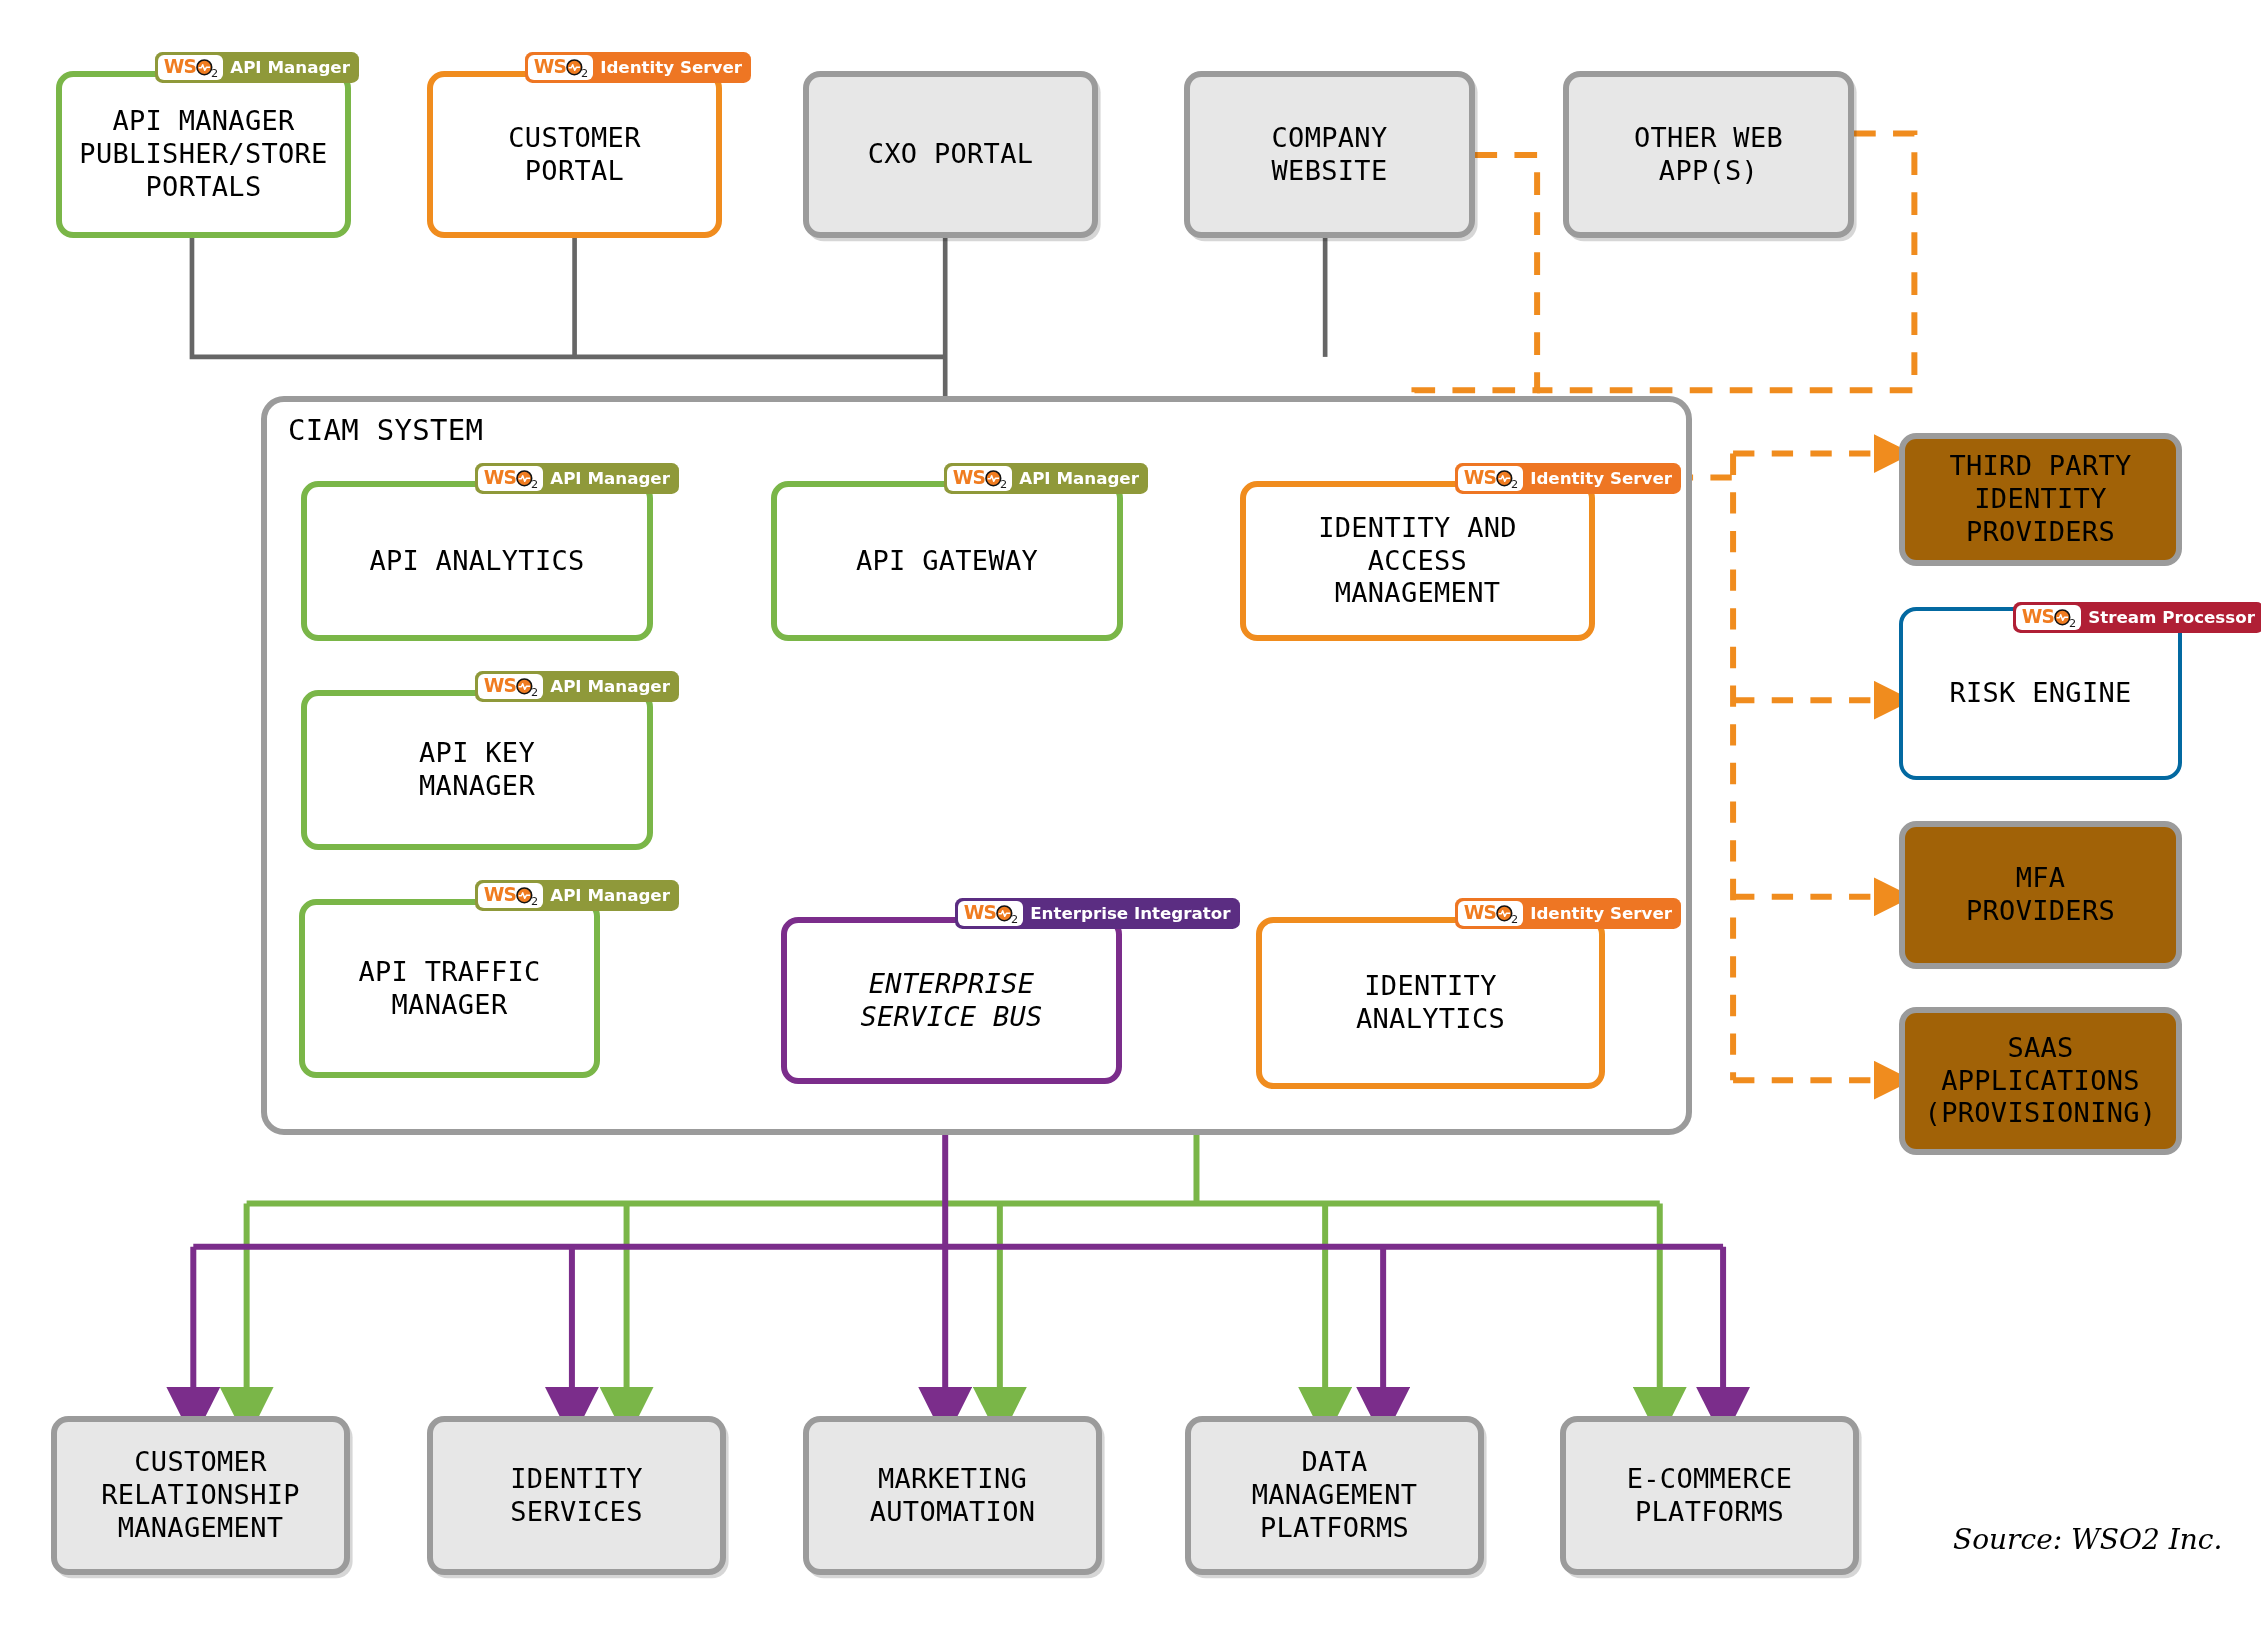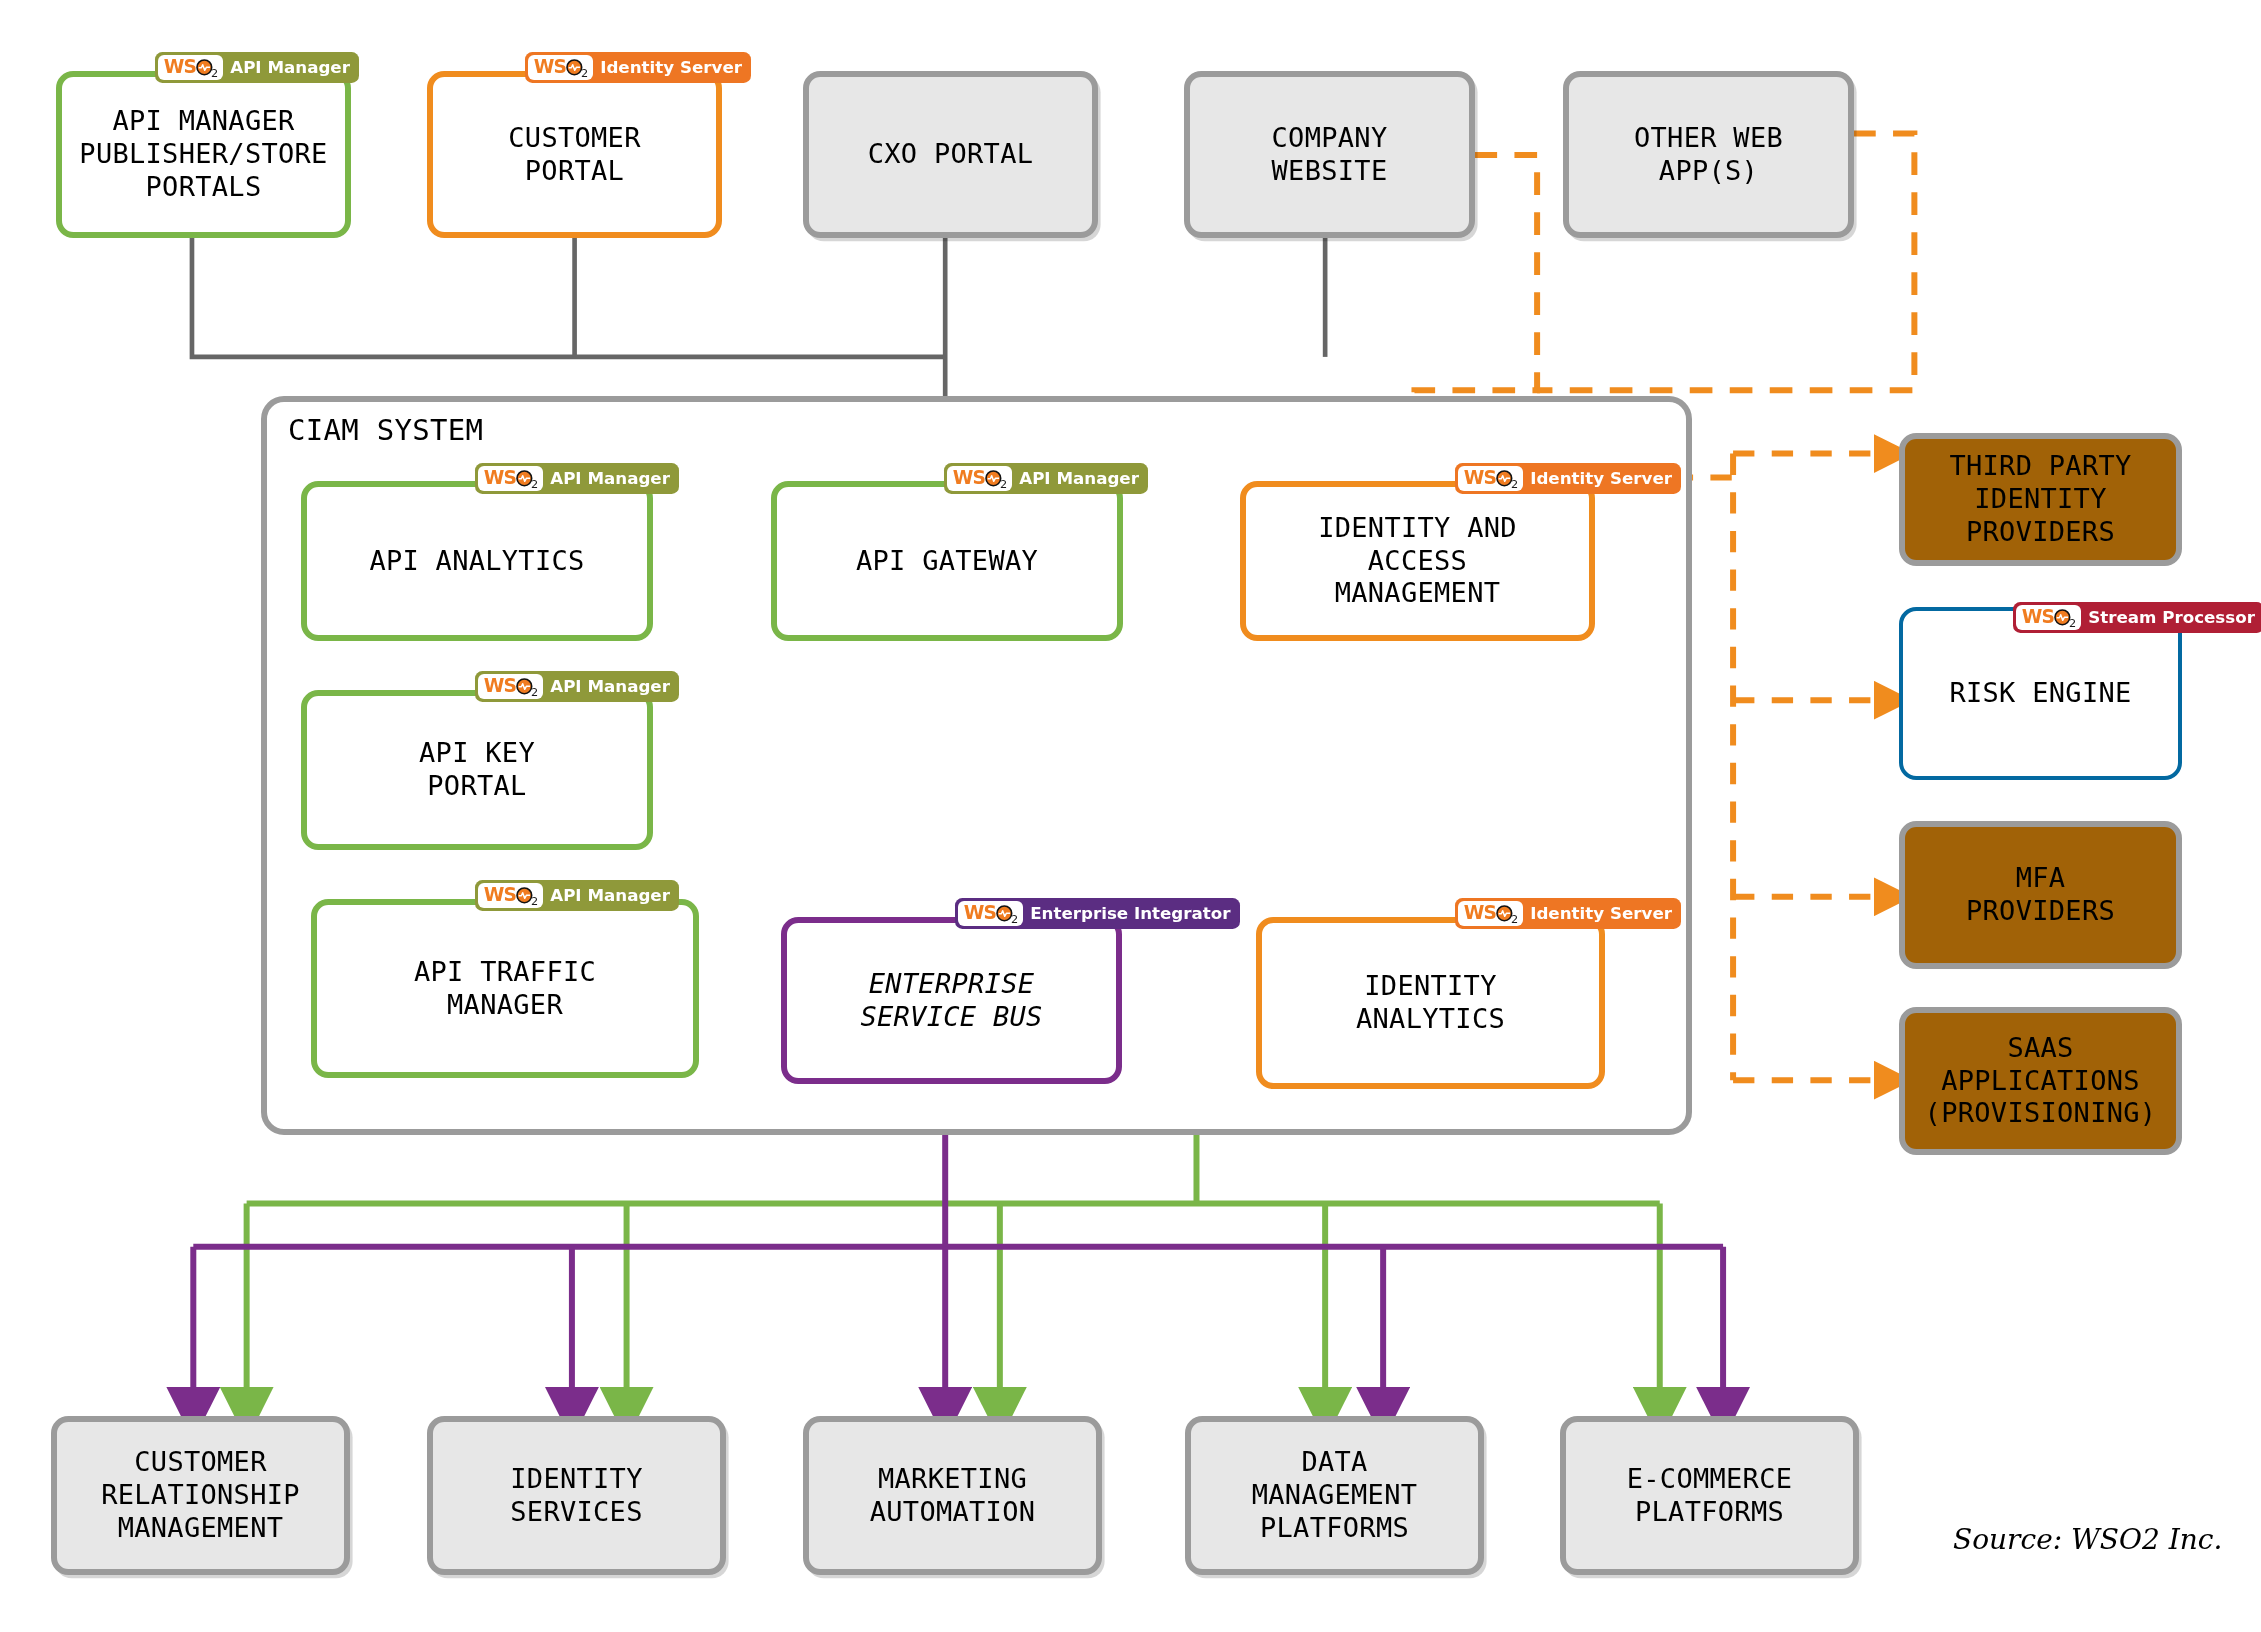--- a/index.html
+++ b/index.html
@@ -226,37 +226,37 @@
             <path d="M4 13 L8 13 L10 8.5 L13 17 L15.5 12.5 L21 12.5" fill="none" stroke="#fff" stroke-width="2.2" stroke-linejoin="round"></path>
           </svg>
       </span>
       <span class="two">2</span>
     </span>
     <span class="pname">Identity Server</span>
   </div>
 
   <div class="node n-green" style="left:301px;top:690px;width:352px;height:160px;">
     <span class="lbl">API KEY
-PORTAL</span>
+MANAGER</span>
   </div>
   <div class="badge b-apim" style="left:475px;top:671px;">
     <span class="logo">
       <span class="ws">WS</span>
       <span class="oo">
         <svg width="16.7" height="16.7" viewBox="0 0 25 25">
             <circle cx="12.5" cy="12.5" r="11" fill="#f07c20" stroke="#111" stroke-width="2.4"></circle>
             <path d="M4 13 L8 13 L10 8.5 L13 17 L15.5 12.5 L21 12.5" fill="none" stroke="#fff" stroke-width="2.2" stroke-linejoin="round"></path>
           </svg>
       </span>
       <span class="two">2</span>
     </span>
     <span class="pname">API Manager</span>
   </div>
 
-  <div class="node n-green" style="left:311px;top:899px;width:388px;height:179px;">
+  <div class="node n-green" style="left:299px;top:899px;width:301px;height:179px;">
     <span class="lbl">API TRAFFIC
 MANAGER</span>
   </div>
   <div class="badge b-apim" style="left:475px;top:880px;">
     <span class="logo">
       <span class="ws">WS</span>
       <span class="oo">
         <svg width="16.7" height="16.7" viewBox="0 0 25 25">
             <circle cx="12.5" cy="12.5" r="11" fill="#f07c20" stroke="#111" stroke-width="2.4"></circle>
             <path d="M4 13 L8 13 L10 8.5 L13 17 L15.5 12.5 L21 12.5" fill="none" stroke="#fff" stroke-width="2.2" stroke-linejoin="round"></path>

